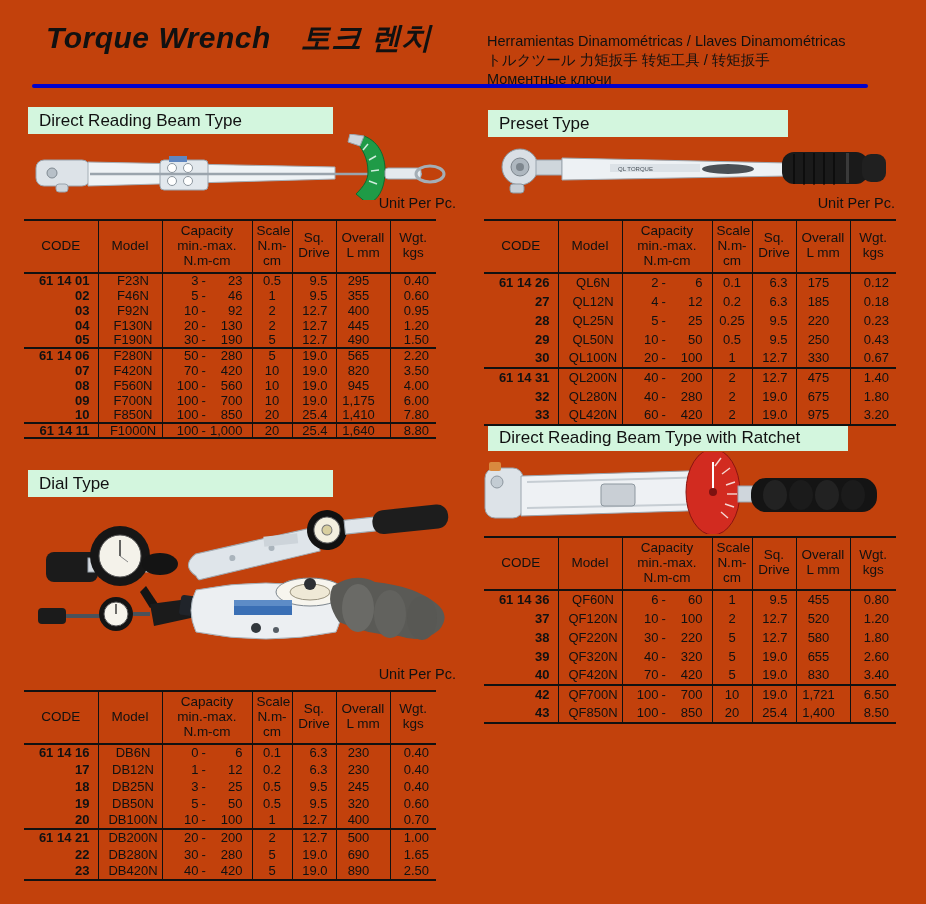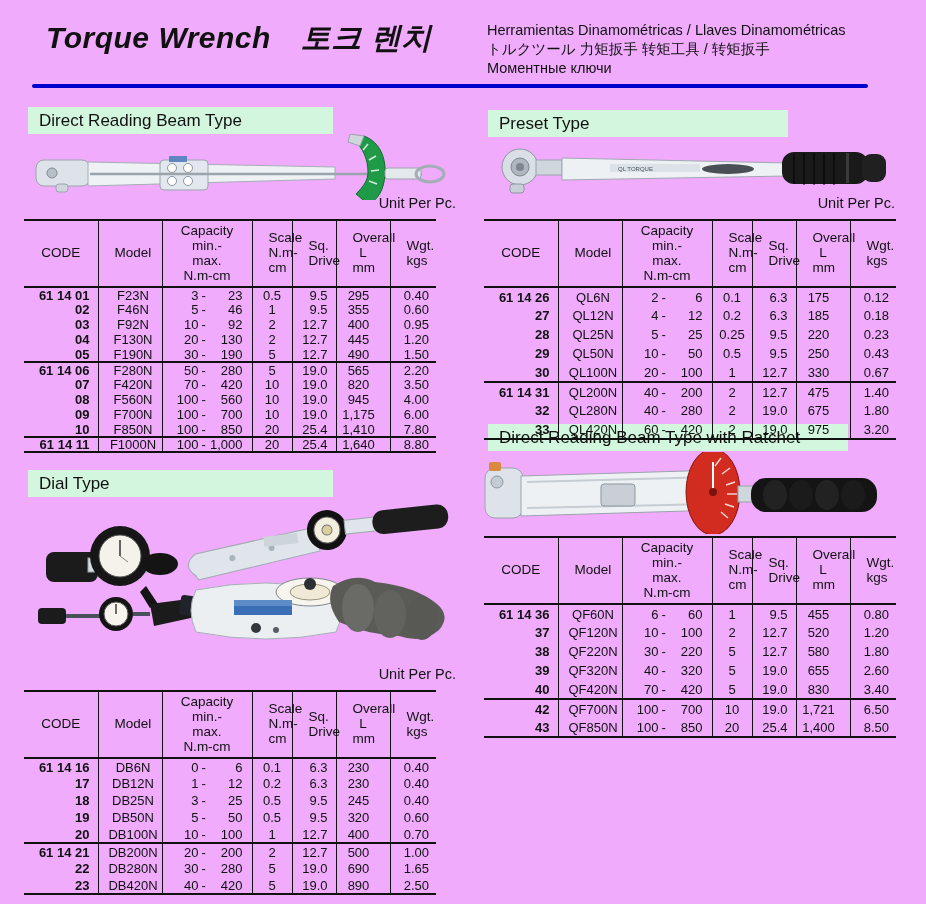--- a/index.html
+++ b/index.html
@@ -1,31 +1,31 @@
 <!DOCTYPE html>
 <html><head>
 <meta charset="utf-8">
 <style>
   *{box-sizing:border-box;margin:0;padding:0}
   body{background:#fff;font-family:"Liberation Sans","DejaVu Sans",sans-serif;color:#111}
-  .page{position:relative;width:926px;height:904px;background:#f0abfc;overflow:hidden}
+  .page{position:relative;width:926px;height:904px;background:#c2410c;overflow:hidden}
 
   .title{position:absolute;left:46px;top:18px;font-size:30px;font-weight:bold;font-style:italic;white-space:nowrap;letter-spacing:.5px}
   .title .ko{margin-left:30px}
-  .subtitles{position:absolute;left:487px;top:21px;font-size:14.5px;line-height:19px}
+  .subtitles{position:absolute;left:487px;top:32px;font-size:14.5px;line-height:19px}
   .rule{position:absolute;left:32px;top:84px;width:836px;height:4px;background:#0101cd;border-radius:2px}
 
   .section-title{position:absolute;height:27px;background:#d3f6de;display:flex;align-items:center;padding-left:11px;font-weight:normal;font-size:17px;white-space:nowrap}
   .unit{position:absolute;width:150px;text-align:right;font-size:14.5px}
 
   table.spec{position:absolute;border-collapse:collapse;table-layout:fixed;font-size:13px}
   .spec col.w-code{width:74px}.spec col.w-model{width:64px}.spec col.w-cap{width:90px}
   .spec col.w-scale{width:40px}.spec col.w-drive{width:44px}.spec col.w-overall{width:54px}.spec col.w-wgt{width:46px}
   .spec thead tr{border-top:2px solid #111;border-bottom:2px solid #111;height:48px}
-  .spec th{font-weight:normal;white-space:pre-line;text-align:center;vertical-align:middle;font-size:13.5px;line-height:1.1;padding:3px 16px;border-left:1px solid #111}
+  .spec th{font-weight:normal;white-space:pre-line;text-align:center;vertical-align:middle;font-size:13.5px;line-height:1.1;padding:3px 4px;border-left:1px solid #111}
   .spec th:first-child{border-left:0}
   .spec td{border-left:1px solid #111;vertical-align:middle;line-height:1}
   .spec td:first-child{border-left:0}
   .spec tbody{border-bottom:2px solid #111}
   .rh15 tbody tr{height:15px}.rh17 tbody tr{height:17px}.rh19 tbody tr{height:19px}
   .cell-code{font-weight:bold;text-align:right;padding-right:8px;white-space:pre}
   .cell-model{text-align:center;padding-left:6px}
   .cell-cap .capwrap{display:flex;align-items:baseline}
   .cell-cap .mn{width:36px;text-align:right}
   .cell-cap .sep{padding:0 3px}

